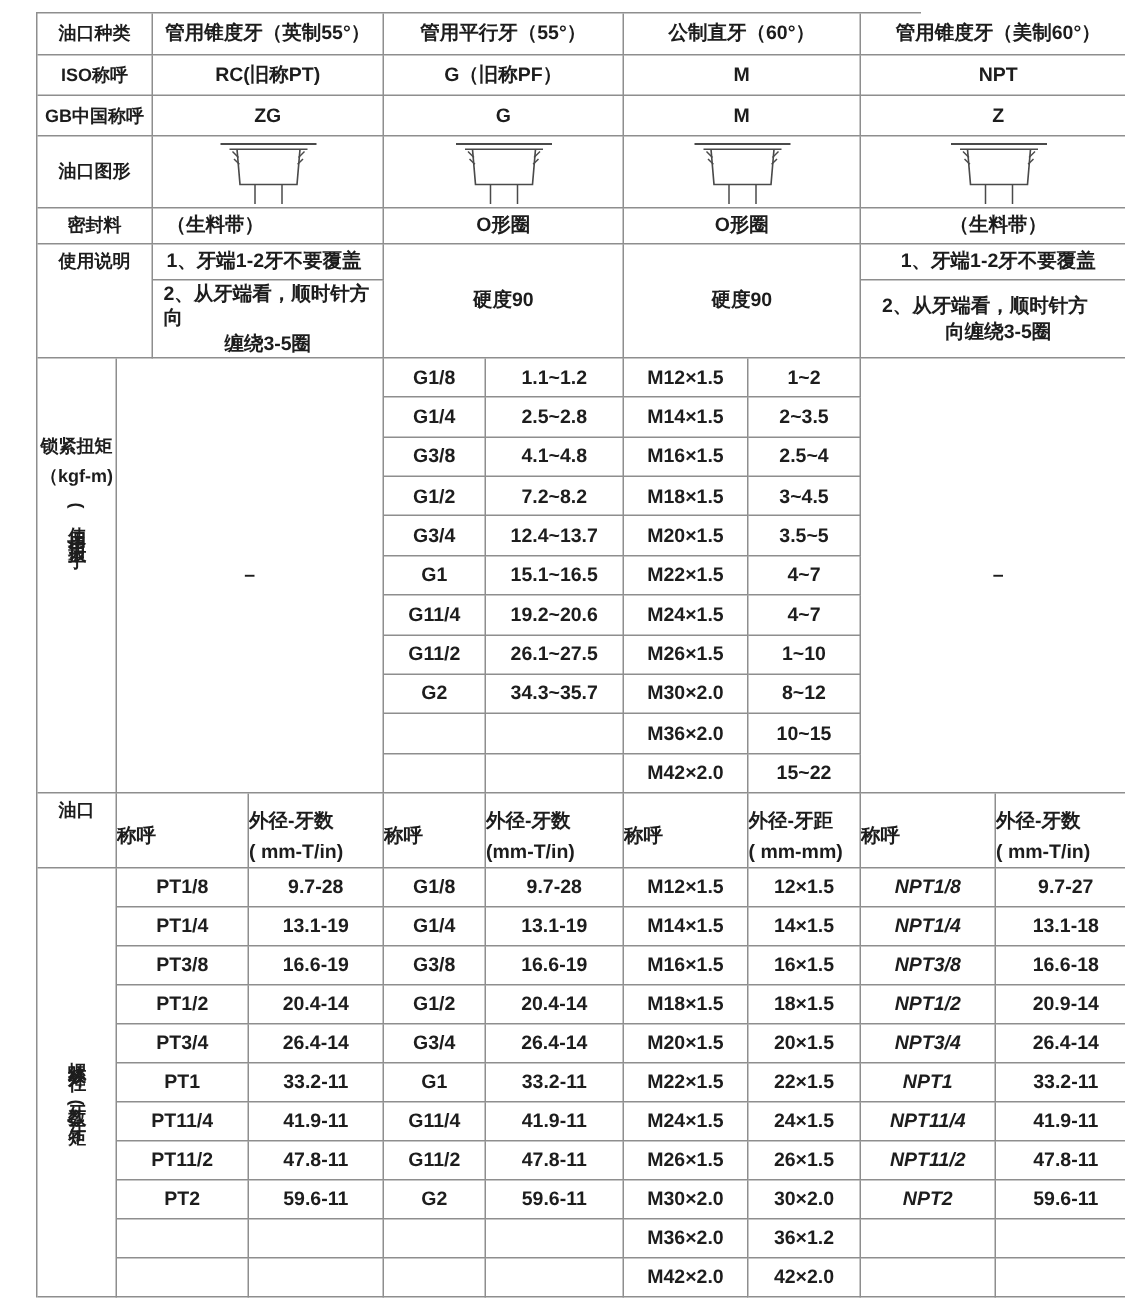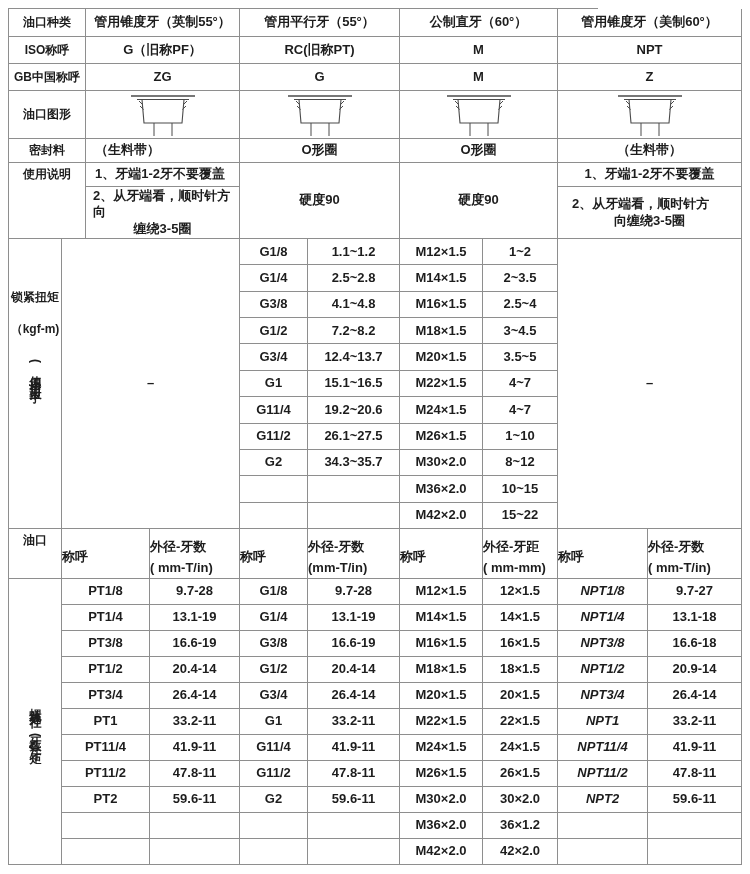--- a/index.html
+++ b/index.html
@@ -1,19 +1,19 @@
 <!DOCTYPE html>
 <html><head>
 <meta charset="utf-8">
 <style>
   html,body{margin:0;padding:0;background:#ffffff;}
   body{width:750px;height:874px;position:relative;
        font-family:"Liberation Sans","DejaVu Sans",sans-serif;
        font-weight:700;color:#1d1d1d;}
-  #tbl{position:absolute;left:8px;top:8px;width:590px;
+  #tbl{position:absolute;left:24px;top:8px;width:590px;
        border-top:1px solid #8e8e8e;border-left:1px solid #8e8e8e;box-sizing:border-box;}
   .sec{display:grid;}
   .cols5{grid-template-columns:77px 154px 160px 158px 184px;}
   .cols9{grid-template-columns:53px 88px 90px 68px 92px 83px 75px 90px 94px;}
   .cell{border-right:1px solid #8e8e8e;border-bottom:1px solid #8e8e8e;
         box-sizing:border-box;display:flex;align-items:center;justify-content:center;
         font-size:13px;line-height:1.25;text-align:center;overflow:hidden;}
   .lab{font-size:12px;}
   #sec1{grid-template-rows:28px 27px 27px;}
   #secDiagram{grid-template-rows:48px;}
@@ -27,21 +27,21 @@
   .u-label{grid-area:1/1/3/2;}
   .u-rc1{grid-area:1/2/2/3;}
   .u-g{grid-area:1/3/3/4;}
   .u-m{grid-area:1/4/3/5;}
   .u-npt1{grid-area:1/5/2/6;}
   .u-rc2{grid-area:2/2/3/3;flex-direction:column;justify-content:center;align-items:center;}
   .u-npt2{grid-area:2/5/3/6;flex-direction:column;justify-content:center;align-items:stretch;}
   .u-rc2 .l1{text-align:left;padding-left:7px;}
   .u-rc2 .l2,.u-npt2 .l2{text-align:center;}
   .u-npt2 .l1{text-align:left;padding-left:14px;}
-  .tq-label{grid-area:1/1/12/2;flex-direction:column;justify-content:flex-start;padding-top:48px;gap:12px;}
+  .tq-label{grid-area:1/1/12/2;flex-direction:column;justify-content:flex-start;padding-top:48px;}
   .tq-label .hl{font-size:12px;line-height:20px;}
   .tq-rc{grid-area:1/2/12/4;}
   .tq-npt{grid-area:1/8/12/10;}
   .c2{grid-column:2;} .c3{grid-column:3;} .c4{grid-column:4;} .c5{grid-column:5;}
   .c6{grid-column:6;} .c7{grid-column:7;} .c8{grid-column:8;font-style:italic;} .c9{grid-column:9;}
   .sz-label{grid-area:1/1/12/2;}
   .vtext{writing-mode:vertical-rl;text-orientation:mixed;letter-spacing:3px;
          font-size:12px;margin-top:8px;}
   .h2cell{align-items:flex-start;padding-top:6px;flex-direction:column;}
   .h2cell .hn{line-height:21px;}
@@ -54,22 +54,22 @@
 
   <div id="sec1" class="sec cols5">
 
       <div class="cell lab">油口种类</div>
       <div class="cell">管用锥度牙（英制55°）</div>
       <div class="cell">管用平行牙（55°）</div>
       <div class="cell">公制直牙（60°）</div>
       <div class="cell">管用锥度牙（美制60°）</div>
 
       <div class="cell lab">ISO称呼</div>
+      <div class="cell">RC(旧称PT)</div>
       <div class="cell">G（旧称PF）</div>
-      <div class="cell">RC(旧称PT)</div>
       <div class="cell">M</div>
       <div class="cell">NPT</div>
 
       <div class="cell lab">GB中国称呼</div>
       <div class="cell">ZG</div>
       <div class="cell">G</div>
       <div class="cell">M</div>
       <div class="cell">Z</div>
 
   </div>

